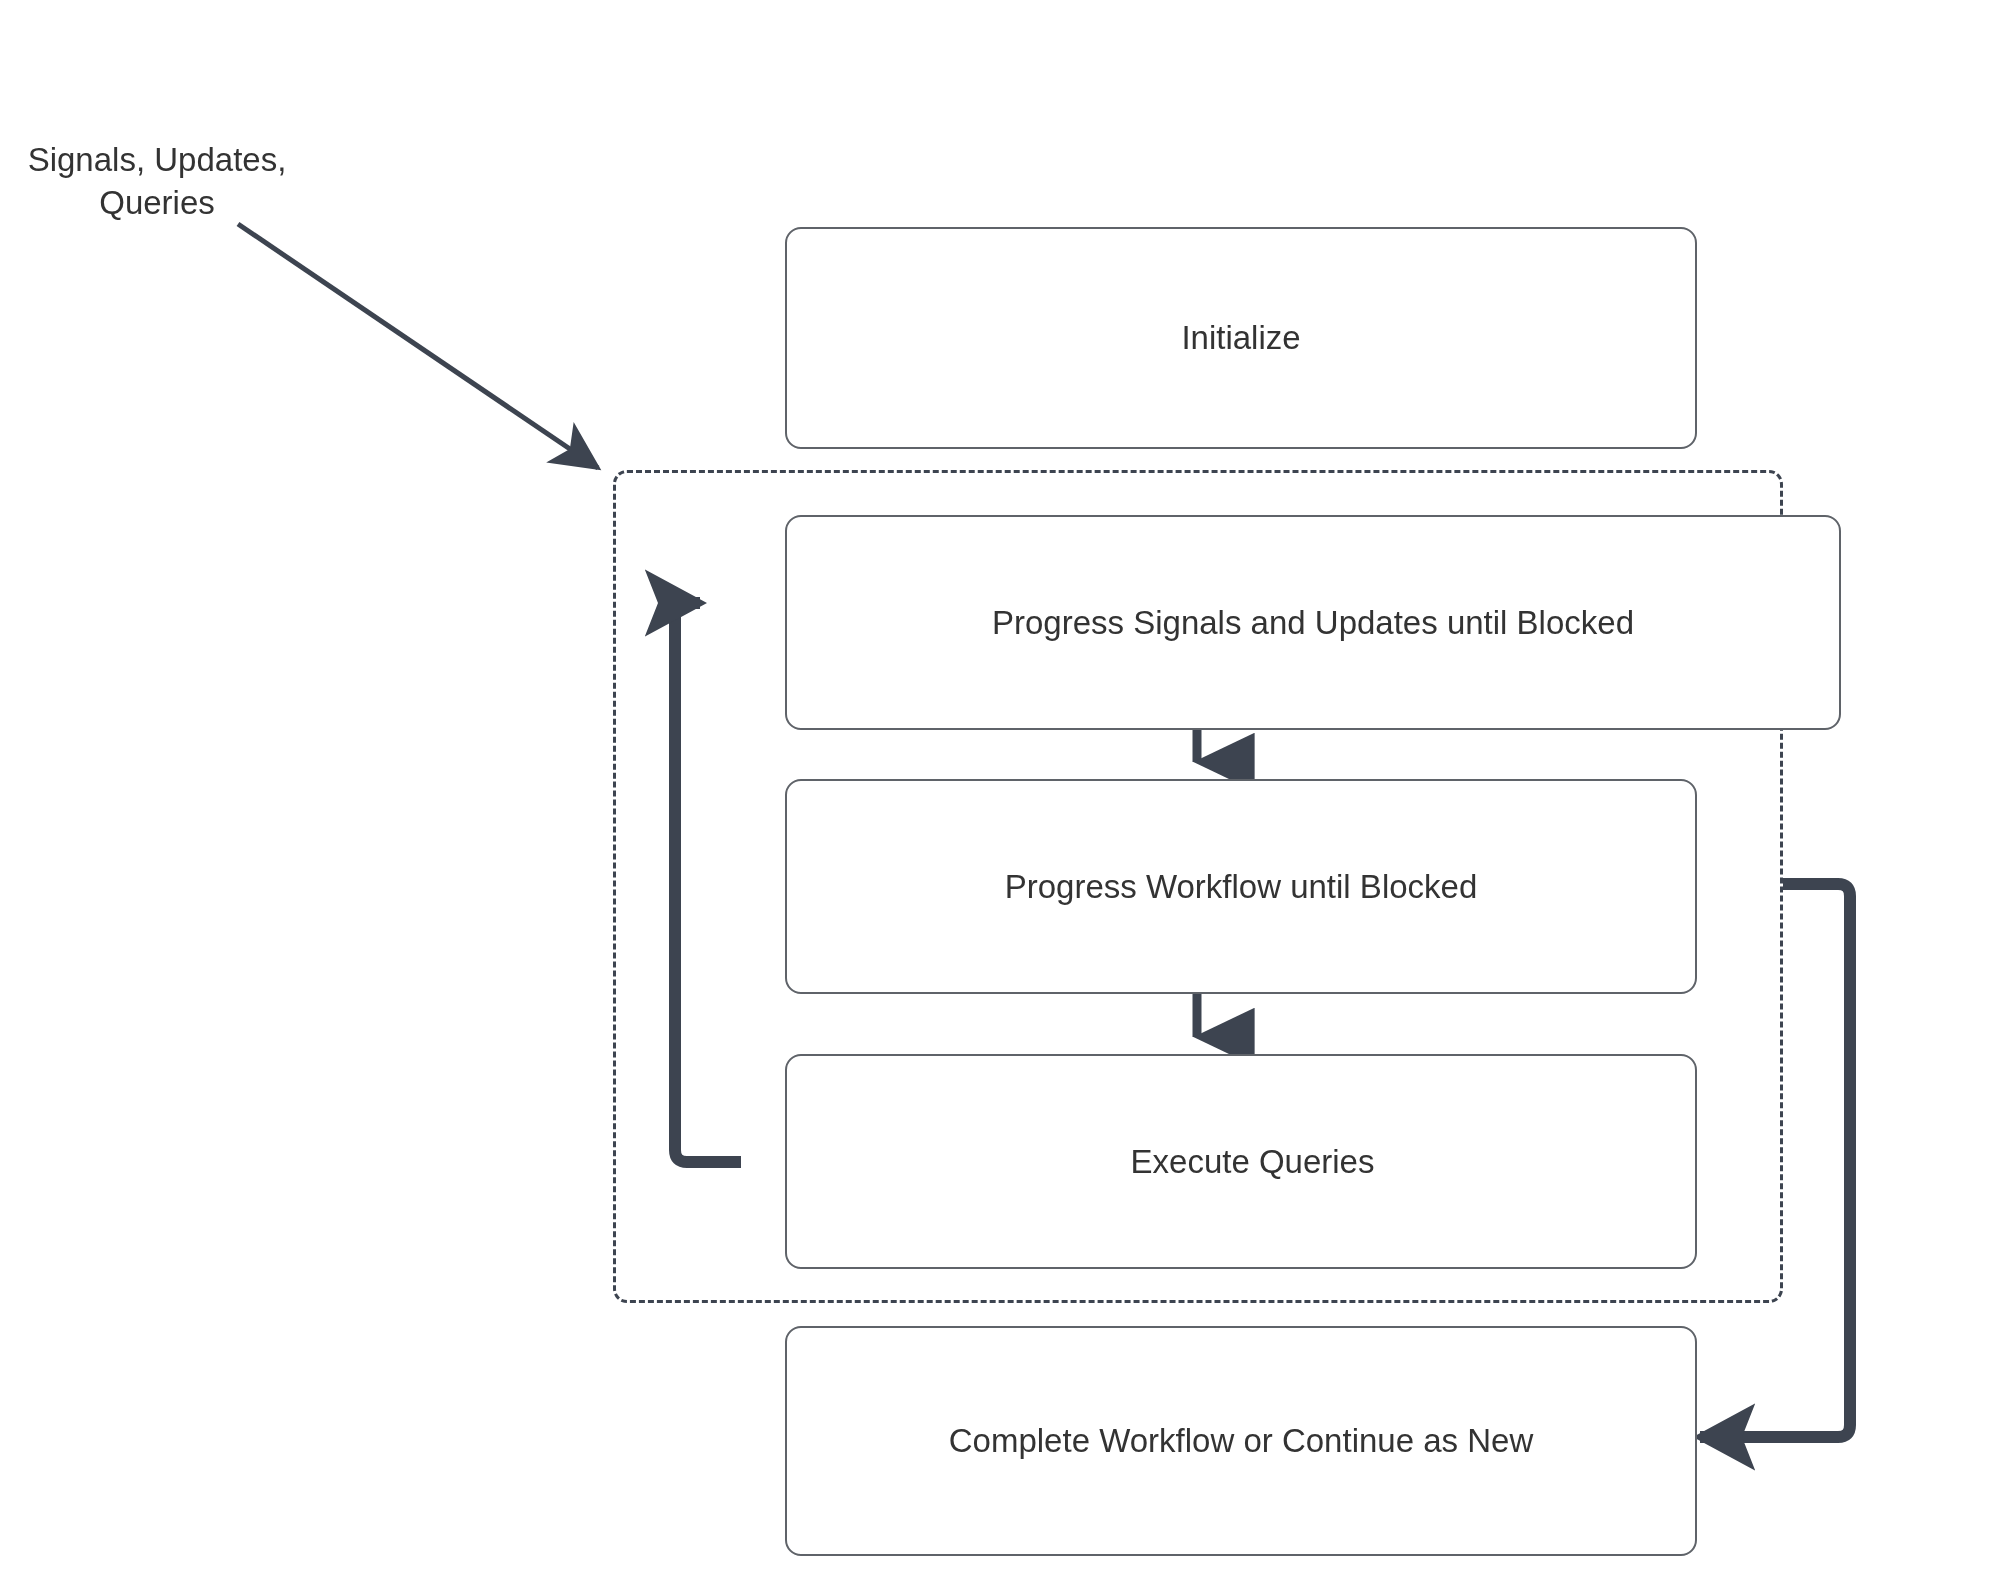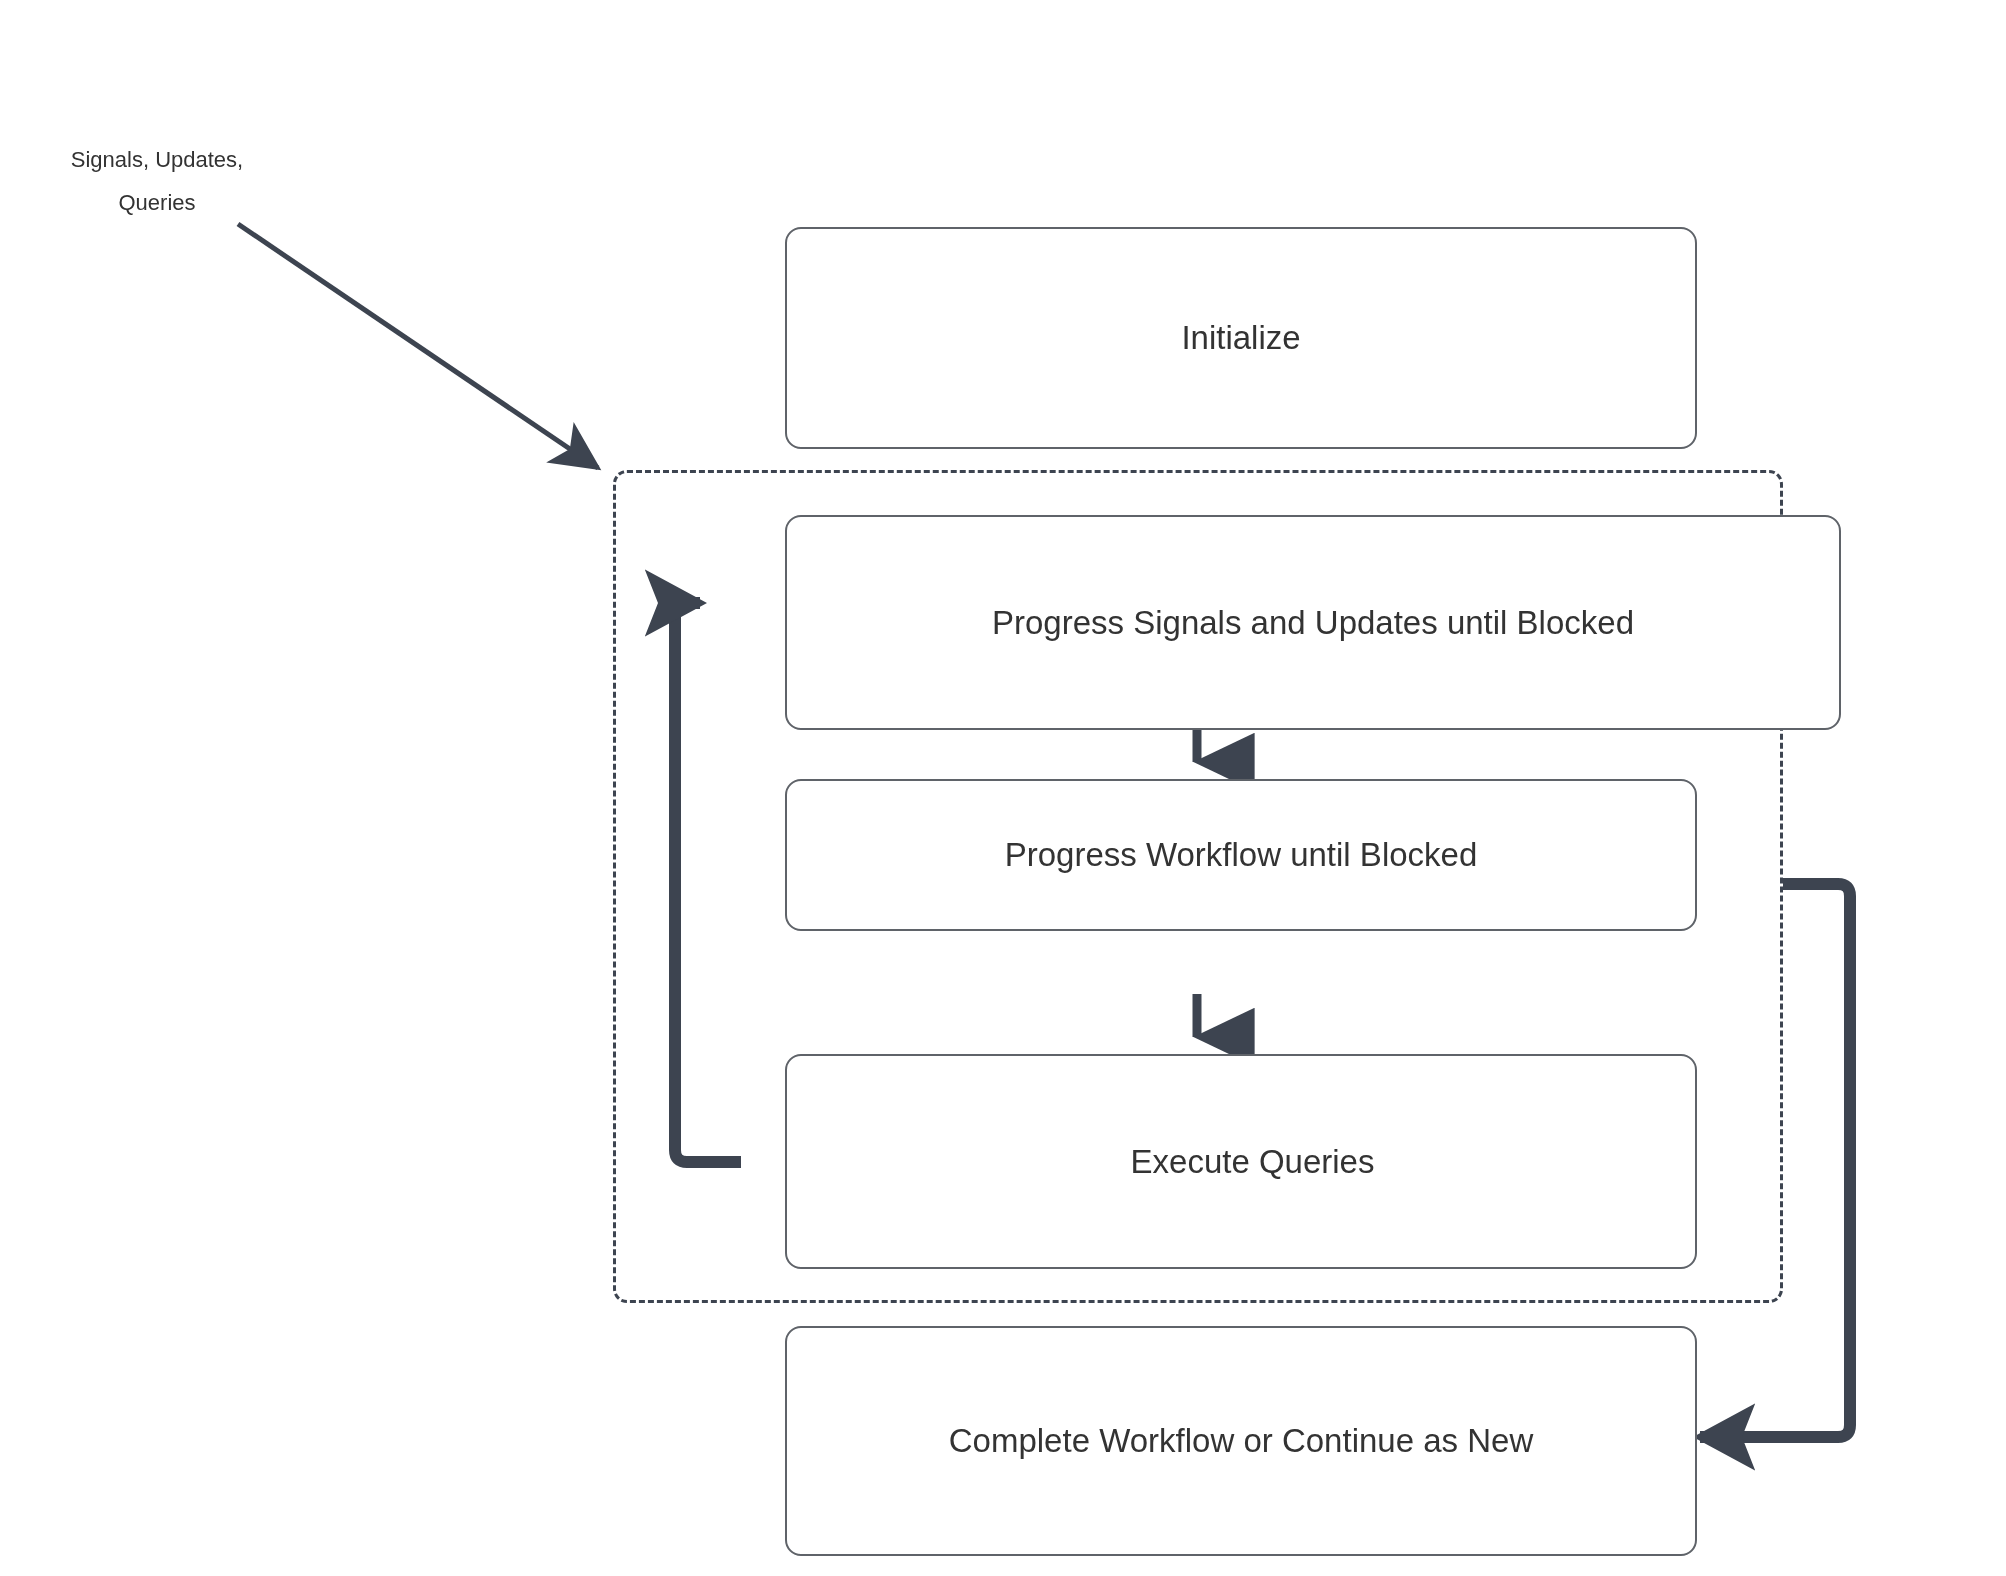--- a/index.html
+++ b/index.html
@@ -41,21 +41,21 @@
     color: #333333;
     white-space: pre;
   }
   
   .input-label {
     position: absolute;
     left: 12px;
     top: 138px;
     width: 290px;
     text-align: center;
-    font-size: 22px;
+    font-size: 33px;
     line-height: 43px;
     color: #333333;
   }
   
   .loop-container {
     position: absolute;
     left: 613px;
     top: 470px;
     width: 1170px;
     height: 833px;
@@ -78,21 +78,21 @@
   }
   .node .node-label {
     font-size: 33px;
     line-height: 40px;
     color: #333333;
     text-align: center;
     white-space: nowrap;
   }
   #node-initialize      { left: 741px; top: 227px;  width: 912px; height: 222px; }
   #node-progress-signals{ left: 741px; top: 515px;  width: 1056px; height: 215px; }
-  #node-progress-workflow{left: 741px; top: 779px;  width: 912px; height: 152px; }
+  #node-progress-workflow{left: 741px; top: 779px;  width: 912px; height: 215px; }
   #node-execute-queries { left: 741px; top: 1054px; width: 912px; height: 215px; padding-left: 23px; }
   #node-complete        { left: 741px; top: 1326px; width: 912px; height: 230px; }
 </style>
 </head>
 <body>
 
 <div id="canvas">
 
 
   <div class="input-label">

